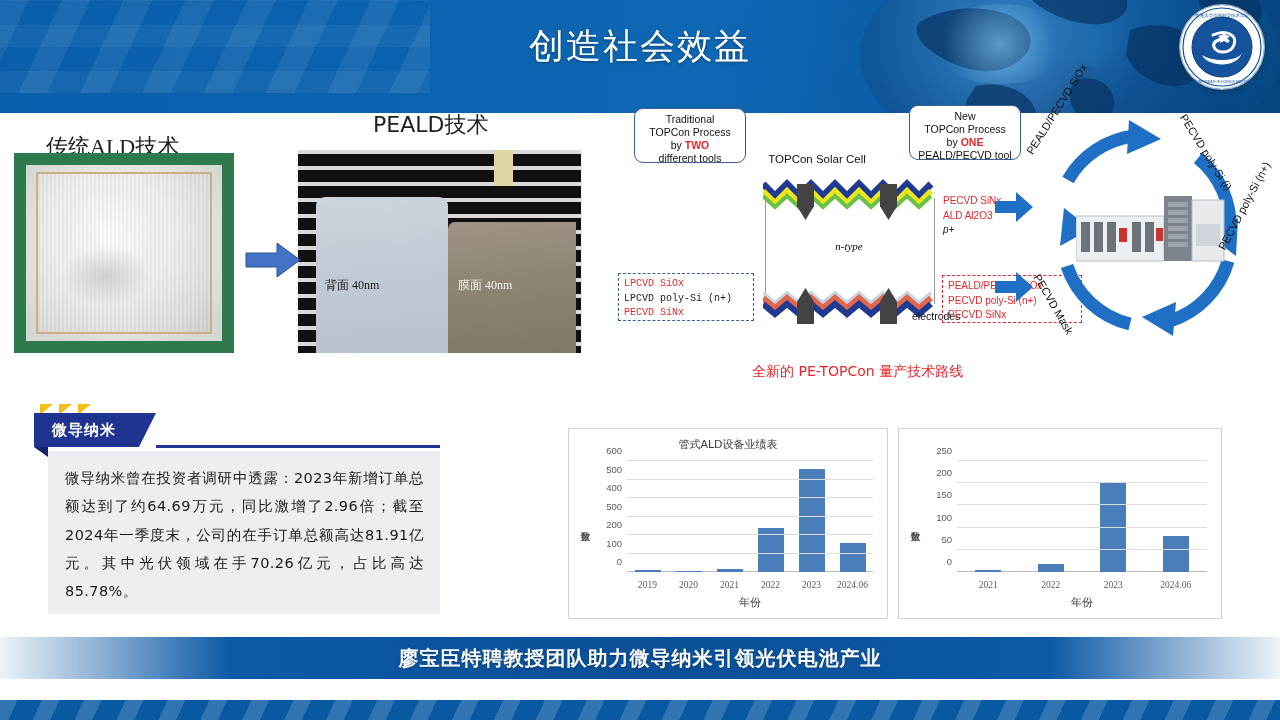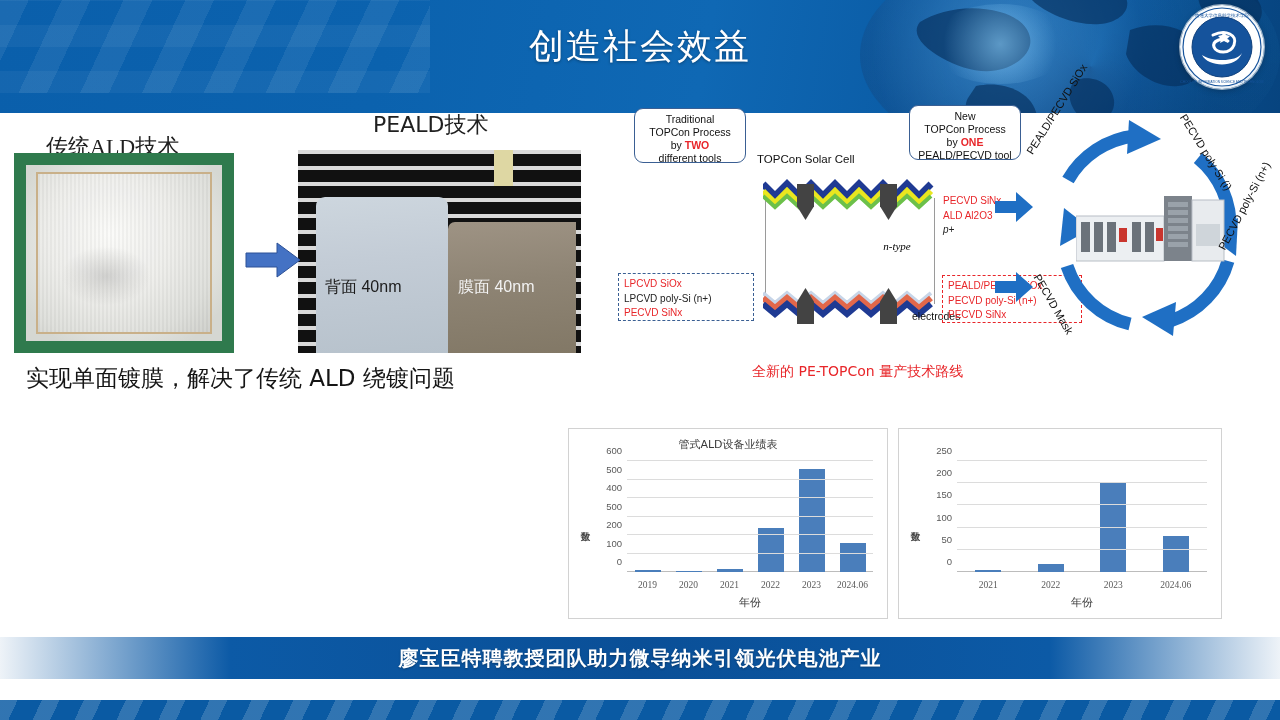--- a/index.html
+++ b/index.html
@@ -102,21 +102,21 @@
   .plate-left{
     position:absolute;left:18px;top:47px;width:132px;height:156px;
     background:linear-gradient(175deg,#cdd6de 0%,#c3ccd6 40%,#b7c2cc 100%);
     border-radius:9px 9px 0 0;
   }
   .plate-right{
     position:absolute;left:150px;top:72px;width:128px;height:131px;
     background:linear-gradient(175deg,#9e9384 0%,#8e8474 45%,#827866 100%);
     border-radius:7px 0 0 0;
   }
-  .plate-label{position:absolute;font-size:16px;color:#1c1c1c;font-family:Liberation Sans, sans-serif;}
+  .plate-label{position:absolute;font-size:12px;color:#1c1c1c;font-family:Liberation Serif, serif;}
   .pl-a{left:27px;top:127px;}
   .pl-b{left:160px;top:127px;color:#f2f2f2;}
   .tape{position:absolute;left:196px;top:0px;width:19px;height:36px;background:#ded7a3;}
   .arrow-mid{position:absolute;left:244px;top:240px;width:58px;height:40px;}
   .cap-bottom{
     position:absolute;left:26px;top:363px;font-size:23px;color:#151515;
     font-family:"DejaVu Sans","Liberation Sans",sans-serif;white-space:nowrap;
   }
 
   
@@ -151,36 +151,36 @@
   .topcon{position:absolute;left:612px;top:100px;width:668px;height:262px;}
   .rbox{
     position:absolute;border:1.3px solid #3a5f93;border-radius:9px;background:#fff;
     font-size:10.5px;line-height:1.25;text-align:center;color:#111;padding:4px 6px;
     box-sizing:border-box;font-family:"Liberation Sans",sans-serif;
   }
   .rbox .hl{color:#e8262a;font-weight:bold;}
   .box-trad{left:22px;top:8px;width:112px;height:55px;}
   .box-new{left:297px;top:5px;width:112px;height:55px;}
   .cell-title{
-    position:absolute;left:145px;top:53px;width:150px;
+    position:absolute;left:130px;top:53px;width:150px;text-align:center;
     font-size:11.5px;color:#111;font-family:"Liberation Sans",sans-serif;
   }
   .cell-body{
     position:absolute;left:153px;top:98px;width:168px;height:106px;
     border-left:1px solid #9a9a9a;border-right:1px solid #9a9a9a;background:#fff;
   }
   .ntype{
     position:absolute;left:153px;top:140px;width:168px;text-align:center;
-    font-size:11px;font-style:italic;font-family:"Liberation Serif",serif;padding-left:48px;
+    font-size:11px;font-style:italic;font-family:"Liberation Serif",serif;
   }
   .dashed-blue{
     position:absolute;left:6px;top:173px;width:136px;height:48px;
     border:1.3px dashed #3a5f93;box-sizing:border-box;
     font-size:10px;line-height:1.45;padding:3px 0 0 5px;color:#e8262a;
-    font-family:Liberation Sans, sans-serif;
+    font-family:Liberation Mono, monospace;
   }
   .dashed-blue .k{color:#222;}
   .dashed-red{
     position:absolute;left:330px;top:175px;width:140px;height:48px;
     border:1.3px dashed #e8262a;box-sizing:border-box;
     font-size:10px;line-height:1.45;padding:3px 0 0 5px;color:#e8262a;
     font-family:"Liberation Sans",sans-serif;
   }
   .right-labels{
     position:absolute;left:331px;top:94px;font-size:10px;line-height:1.45;color:#e8262a;
@@ -321,22 +321,34 @@
     <div class="plate-left"></div>
     <div class="plate-right"></div>
     <div class="plate-label pl-a">背面 40nm</div>
     <div class="plate-label pl-b">膜面 40nm</div>
   </div>
 
   <svg class="arrow-mid" viewBox="0 0 58 40">
     <path d="M2,13 H33 V3 L56,20 L33,37 V27 H2 Z" fill="#4472c4" stroke="#2d5196" stroke-width="1"></path>
   </svg>
 
-  <div class="cap-bottom">实现单面镀膜，解决了传统 ALD 绕镀问题</div>
-
+
+  <div class="mdnm-wrap">
+    <div class="tri-row">
+      <span class="tri"></span>
+      <span class="tri"></span>
+      <span class="tri"></span>
+    </div>
+    <div class="badge">微导纳米</div>
+    <div class="badge-tail"></div>
+    <div class="rule"></div>
+    <div class="body-box">
+      <p>微导纳米曾在投资者调研中透露：2023年新增订单总额达到了约64.69万元，同比激增了2.96倍；截至2024年一季度末，公司的在手订单总额高达81.91亿元。其中光伏领域在手70.26亿元，占比高达85.78%。</p>
+    </div>
+  </div>
 
   <div class="topcon">
 
     <div class="rbox box-trad">
       <div>Traditional</div>
       <div>TOPCon Process</div>
       <div><span>by </span><span class="hl">TWO</span></div>
       <div>different tools</div>
     </div>
 

